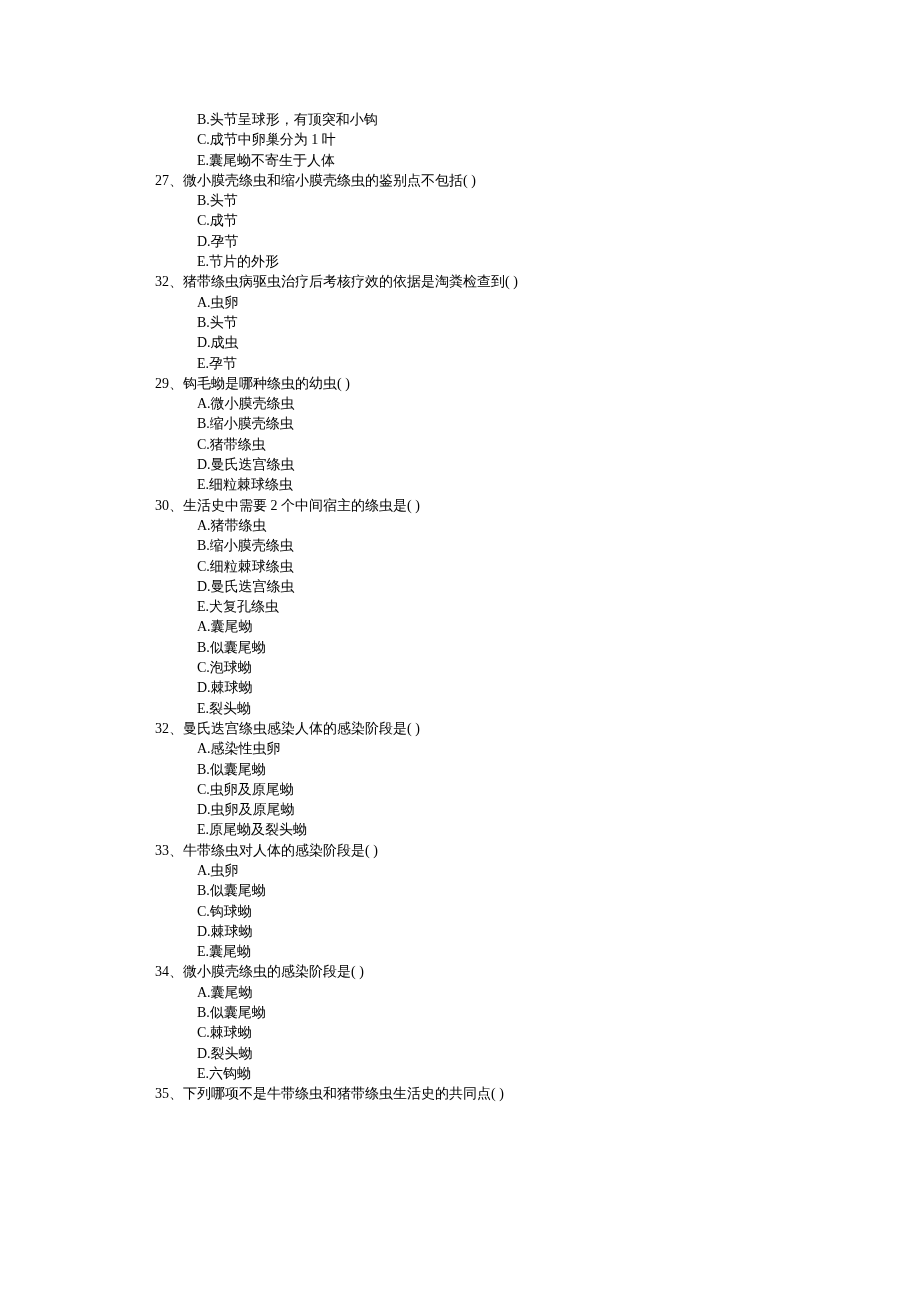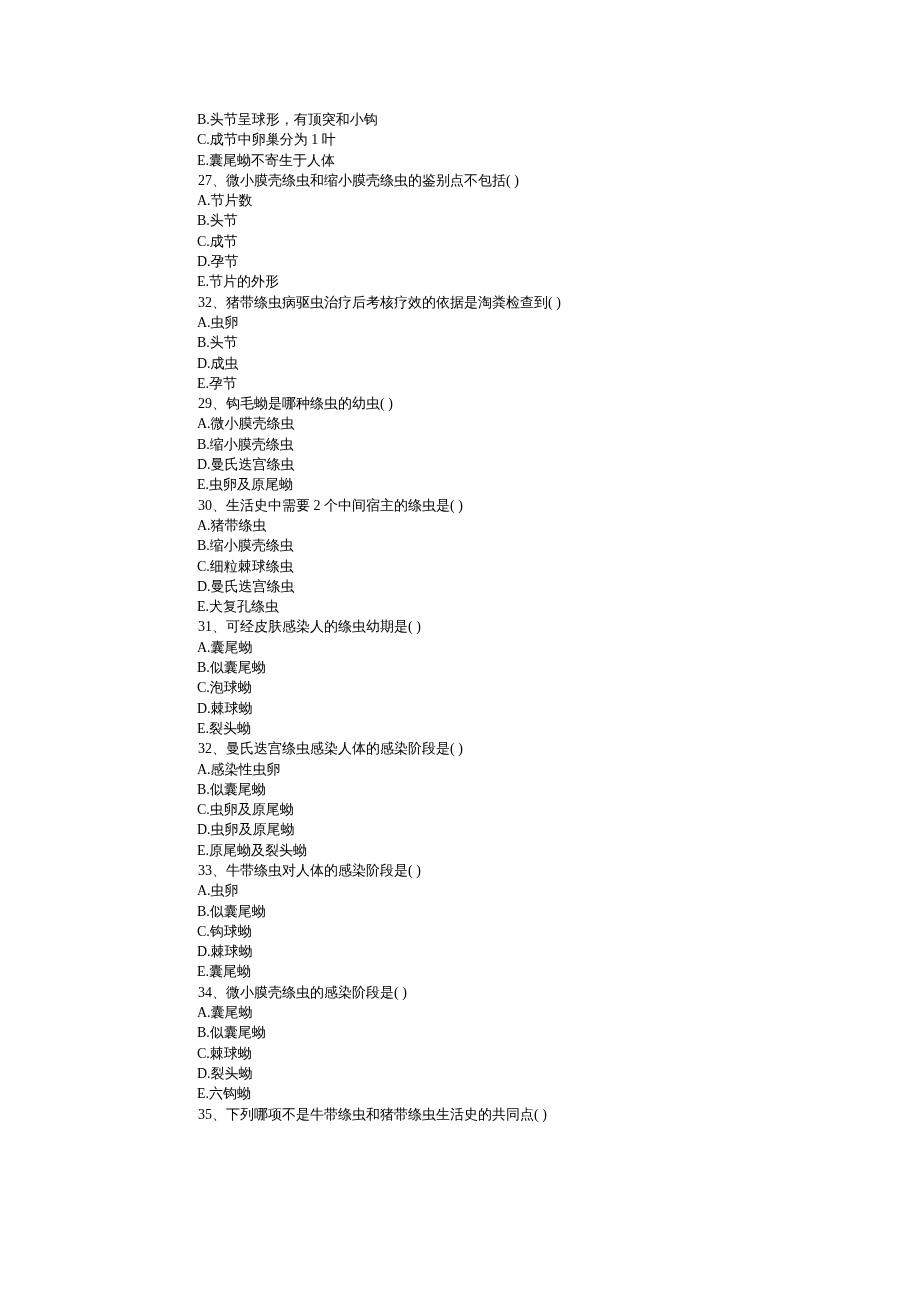--- a/index.html
+++ b/index.html
@@ -15,53 +15,51 @@
     width: 784px;
     min-height: 1302px;
     padding: 110px 155px 100px 155px;
     box-sizing: border-box;
   }
   .option {
     padding-left: 42px;
   }
   .question {
     padding-left: 0;
-    margin-left: 43px;
   }
 </style>
 </head>
 <body>
 
 <div class="page" id="page">
     <div class="option">B.头节呈球形，有顶突和小钩</div>
     <div class="option">C.成节中卵巢分为 1 叶</div>
     <div class="option">E.囊尾蚴不寄生于人体</div>
     <div class="question">27、微小膜壳绦虫和缩小膜壳绦虫的鉴别点不包括( )</div>
-    <div class="option">A.节片数</div>
     <div class="option">B.头节</div>
     <div class="option">C.成节</div>
     <div class="option">D.孕节</div>
     <div class="option">E.节片的外形</div>
     <div class="question">32、猪带绦虫病驱虫治疗后考核疗效的依据是淘粪检查到( )</div>
     <div class="option">A.虫卵</div>
     <div class="option">B.头节</div>
     <div class="option">D.成虫</div>
     <div class="option">E.孕节</div>
     <div class="question">29、钩毛蚴是哪种绦虫的幼虫( )</div>
     <div class="option">A.微小膜壳绦虫</div>
     <div class="option">B.缩小膜壳绦虫</div>
+    <div class="option">C.猪带绦虫</div>
     <div class="option">D.曼氏迭宫绦虫</div>
-    <div class="option">E.虫卵及原尾蚴</div>
+    <div class="option">E.细粒棘球绦虫</div>
     <div class="question">30、生活史中需要 2 个中间宿主的绦虫是( )</div>
     <div class="option">A.猪带绦虫</div>
     <div class="option">B.缩小膜壳绦虫</div>
     <div class="option">C.细粒棘球绦虫</div>
     <div class="option">D.曼氏迭宫绦虫</div>
     <div class="option">E.犬复孔绦虫</div>
-    <div class="question">31、可经皮肤感染人的绦虫幼期是( )</div>
     <div class="option">A.囊尾蚴</div>
     <div class="option">B.似囊尾蚴</div>
     <div class="option">C.泡球蚴</div>
     <div class="option">D.棘球蚴</div>
     <div class="option">E.裂头蚴</div>
     <div class="question">32、曼氏迭宫绦虫感染人体的感染阶段是( )</div>
     <div class="option">A.感染性虫卵</div>
     <div class="option">B.似囊尾蚴</div>
     <div class="option">C.虫卵及原尾蚴</div>
     <div class="option">D.虫卵及原尾蚴</div>

